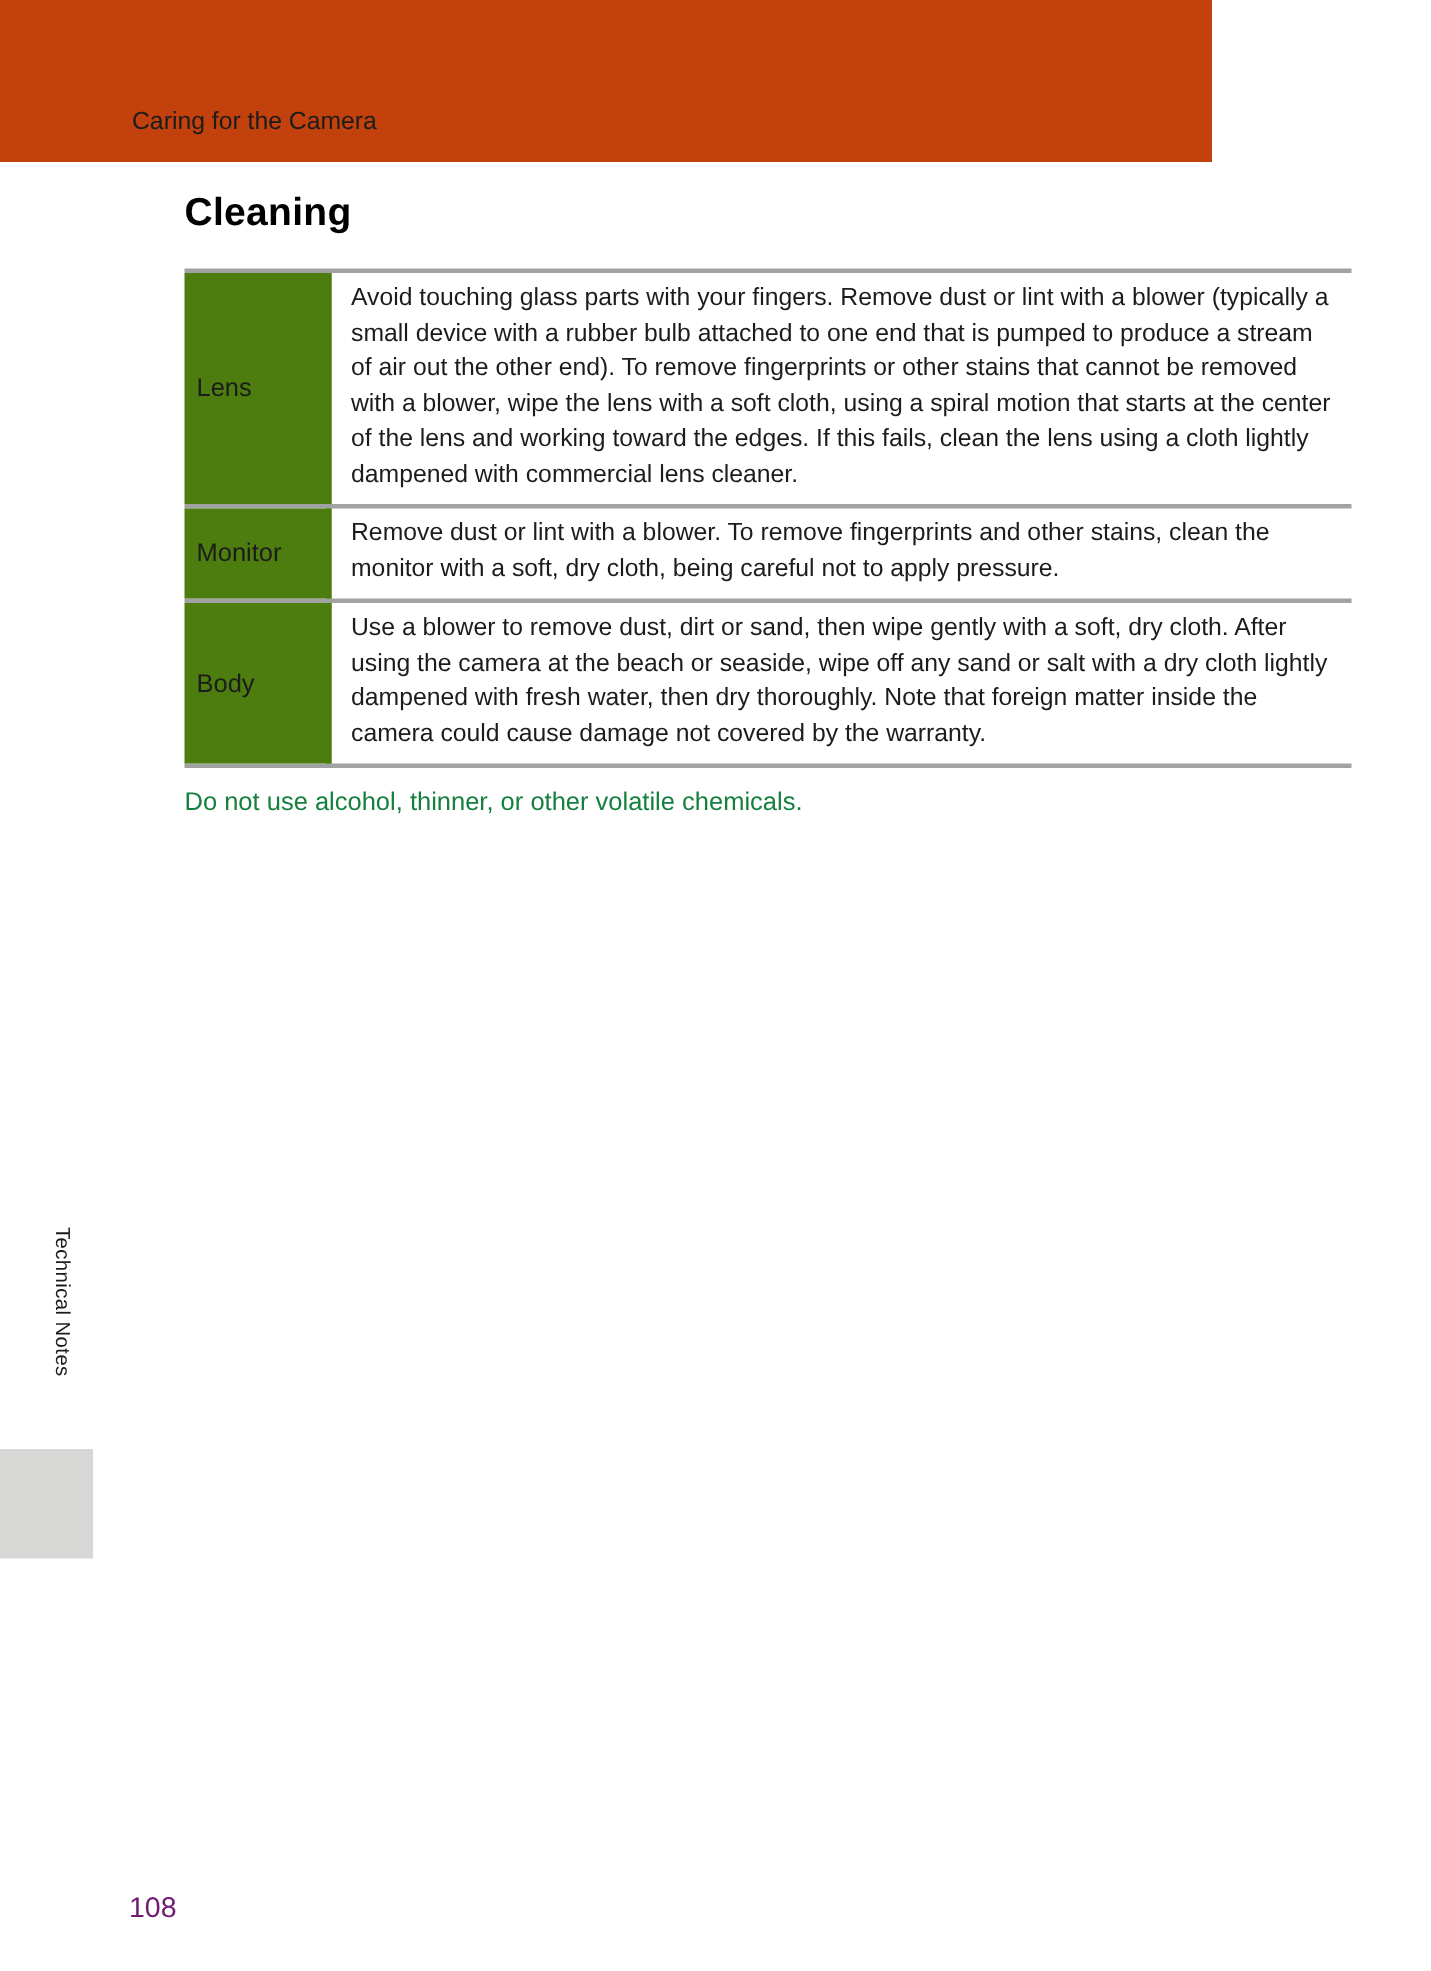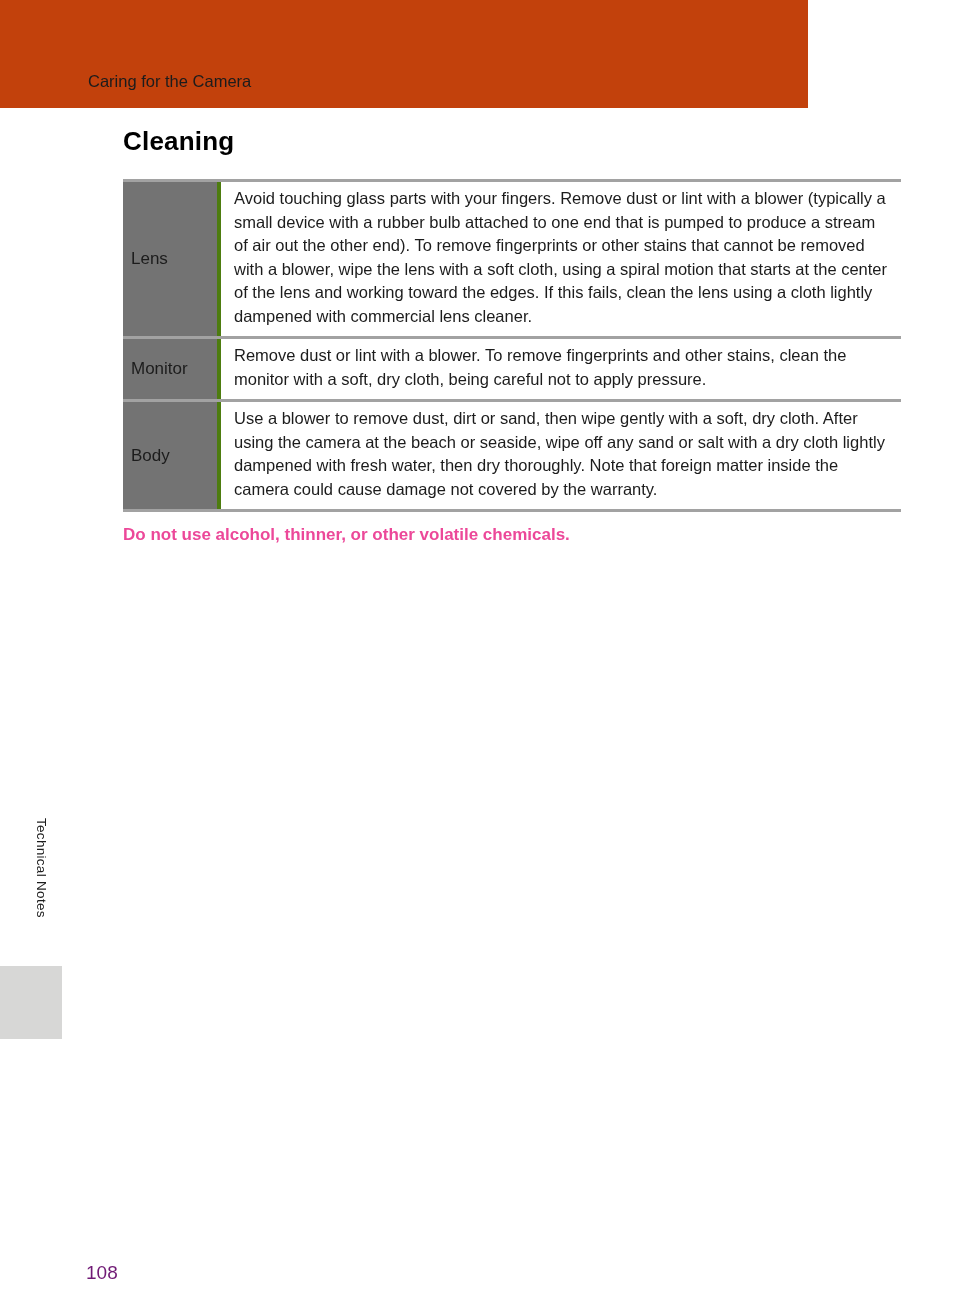--- a/index.html
+++ b/index.html
@@ -35,39 +35,38 @@
   .clean-table {
     width: 778px;
     border-top: 3px solid #a2a2a2;
   }
   .trow {
     display: flex;
     border-bottom: 3px solid #a2a2a2;
   }
   .tlabel {
     width: 98px; flex: 0 0 98px;
-    background: #737373;
+    background: #4d7c0f;
     border-right: 4px solid #4d7c0f;
     display: flex; align-items: center;
     padding-left: 8px;
     font-size: 17px;
   }
   .ttext {
     flex: 1;
     padding: 5px 8px 8px 13px;
     font-size: 16.5px;
     line-height: 23.5px;
     color: #1c1c1c;
   }
 
   .note-text {
     margin-top: 13px;
     font-size: 17px;
-    color: #ec4899;
-    font-weight: bold;
+    color: #15803d;
   }
 
   .side-label {
     position: absolute;
     left: 34px; top: 818px;
     writing-mode: vertical-rl;
     font-size: 13.5px;
     color: #1c1c1c;
     letter-spacing: 0.3px;
   }

